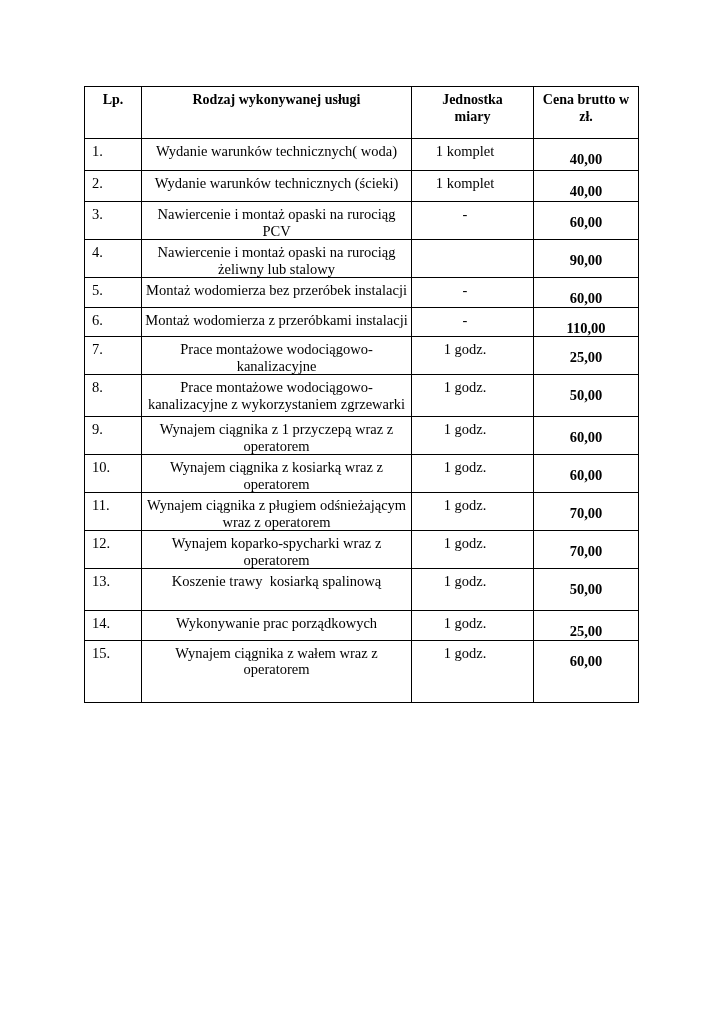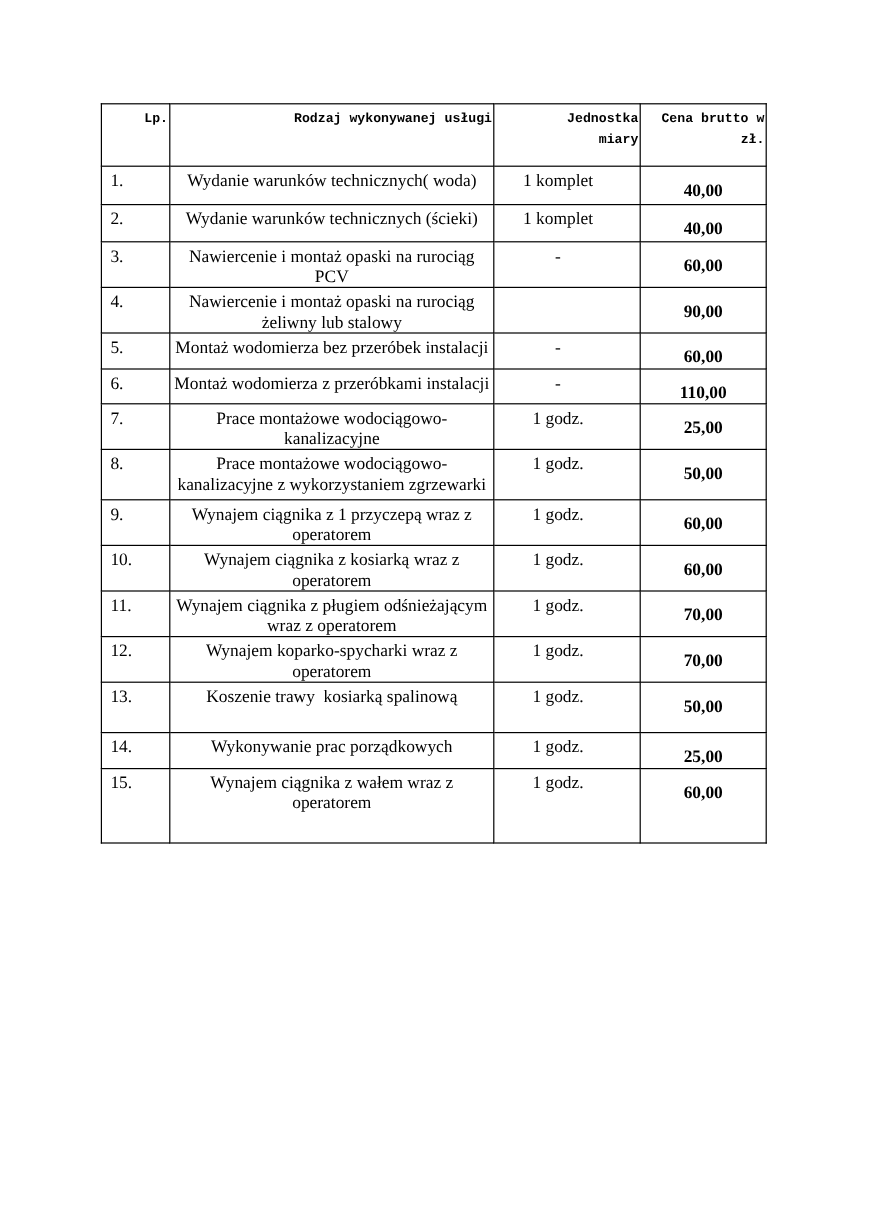--- a/index.html
+++ b/index.html
@@ -40,24 +40,23 @@
   table.price-table th,
   table.price-table td {
     border: 1.5px solid #000000;
     vertical-align: top;
     font-size: 14.5px;
     line-height: 16.5px;
     overflow: hidden;
   }
   table.price-table th {
     font-weight: bold;
-    font-size: 11px;
-    text-align: right;
+    font-size: 14px;
+    text-align: center;
     padding: 5px 1px 0 1px;
-    font-family: Liberation Mono, monospace;
   }
   .hdr-inner { display: inline-block; }
   .hdr-inner.w84 { max-width: 84px; }
   .hdr-inner.w92 { max-width: 92px; }
 
   td.lp-cell {
     text-align: left;
     padding: 4px 2px 0 7px;
   }
   td.service-cell {

